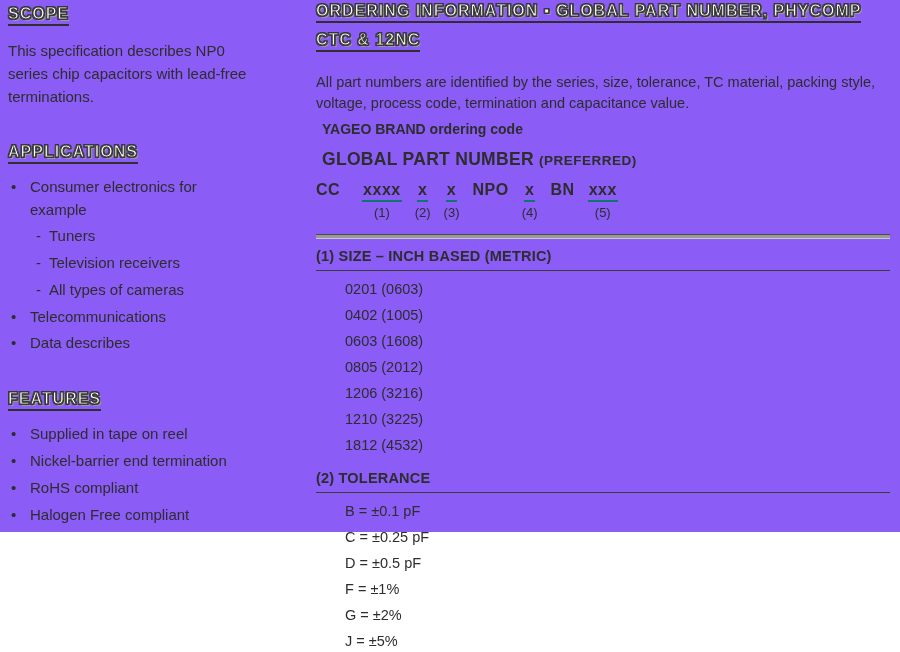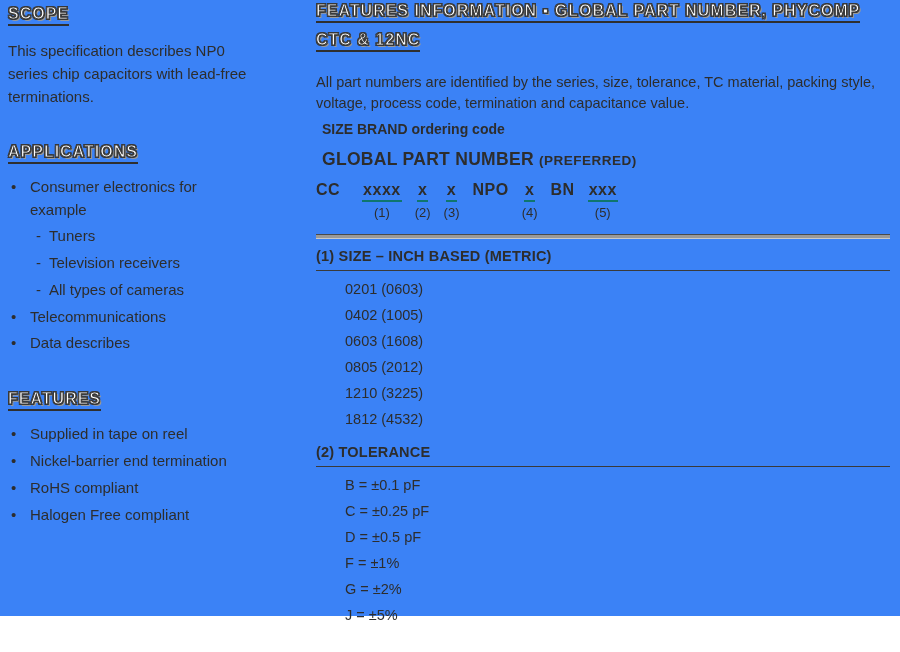--- a/index.html
+++ b/index.html
@@ -3,21 +3,21 @@
 <meta charset="utf-8">
 <style>
   * { box-sizing: border-box; margin: 0; padding: 0; }
   html, body { width: 900px; height: 652px; background: #ffffff; }
   body {
     font-family: "Liberation Sans", "DejaVu Sans", sans-serif;
     color: #2d2d2d;
     position: relative;
     overflow: hidden;
   }
-  .page { position: relative; width: 900px; height: 616px; background: #3b82f6; }
+  .page { position: relative; width: 900px; height: 532px; background: #8b5cf6; }
 
   .col-left  { position: absolute; left: 8px;  top: 6px; width: 300px; }
   .col-right { position: absolute; left: 316px; top: 3px; width: 574px; }
 
   
   .outline-title { font-weight: bold; font-size: 16px; letter-spacing: 1px; line-height: 1; }
   .ol-text {
     display: inline-block;
     color: #ffffff;
     -webkit-text-stroke: 1px #383838;
@@ -135,27 +135,27 @@
             <span class="txt">Halogen Free compliant</span>
           </li>
         </ul>
     </section>
 
   </div>
 
   <div class="col-right">
 
     <h1 class="outline-title main-title">
-      <span class="title-line"><span class="ol-text">FEATURES INFORMATION ▪ GLOBAL PART NUMBER, PHYCOMP</span></span>
+      <span class="title-line"><span class="ol-text">ORDERING INFORMATION ▪ GLOBAL PART NUMBER, PHYCOMP</span></span>
       <span class="title-line"><span class="ol-text">CTC &amp; 12NC</span></span>
     </h1>
 
     <p class="body-text intro">All part numbers are identified by the series, size, tolerance, TC material, packing style, voltage, process code, termination and capacitance value.</p>
 
-    <p class="brand-line">SIZE BRAND ordering code</p>
+    <p class="brand-line">YAGEO BRAND ordering code</p>
 
     <p class="gpn-title"><span>GLOBAL PART NUMBER</span> <span class="pref">(PREFERRED)</span></p>
 
     <div class="pn-row" id="pn-row">
         <div class="pn-seg"><div class="pn-text">CC</div></div>
         <div class="pn-seg after-cc"><div class="pn-text u">xxxx</div><div class="pn-label">(1)</div></div>
         <div class="pn-seg"><div class="pn-text u">x</div><div class="pn-label">(2)</div></div>
         <div class="pn-seg"><div class="pn-text u">x</div><div class="pn-label">(3)</div></div>
         <div class="pn-seg"><div class="pn-text">NPO</div></div>
         <div class="pn-seg"><div class="pn-text u">x</div><div class="pn-label">(4)</div></div>
@@ -166,20 +166,21 @@
     <div class="thick-rule"></div>
 
     <div id="sections">
         <div class="order-section">
           <div class="sec-title">(1) SIZE – INCH BASED (METRIC)</div>
           <div class="sec-items">
             <div class="sec-item">0201 (0603)</div>
             <div class="sec-item">0402 (1005)</div>
             <div class="sec-item">0603 (1608)</div>
             <div class="sec-item">0805 (2012)</div>
+            <div class="sec-item">1206 (3216)</div>
             <div class="sec-item">1210 (3225)</div>
             <div class="sec-item">1812 (4532)</div>
           </div>
         </div>
         <div class="order-section">
           <div class="sec-title">(2) TOLERANCE</div>
           <div class="sec-items">
             <div class="sec-item">B = ±0.1 pF</div>
             <div class="sec-item">C = ±0.25 pF</div>
             <div class="sec-item">D = ±0.5 pF</div>

